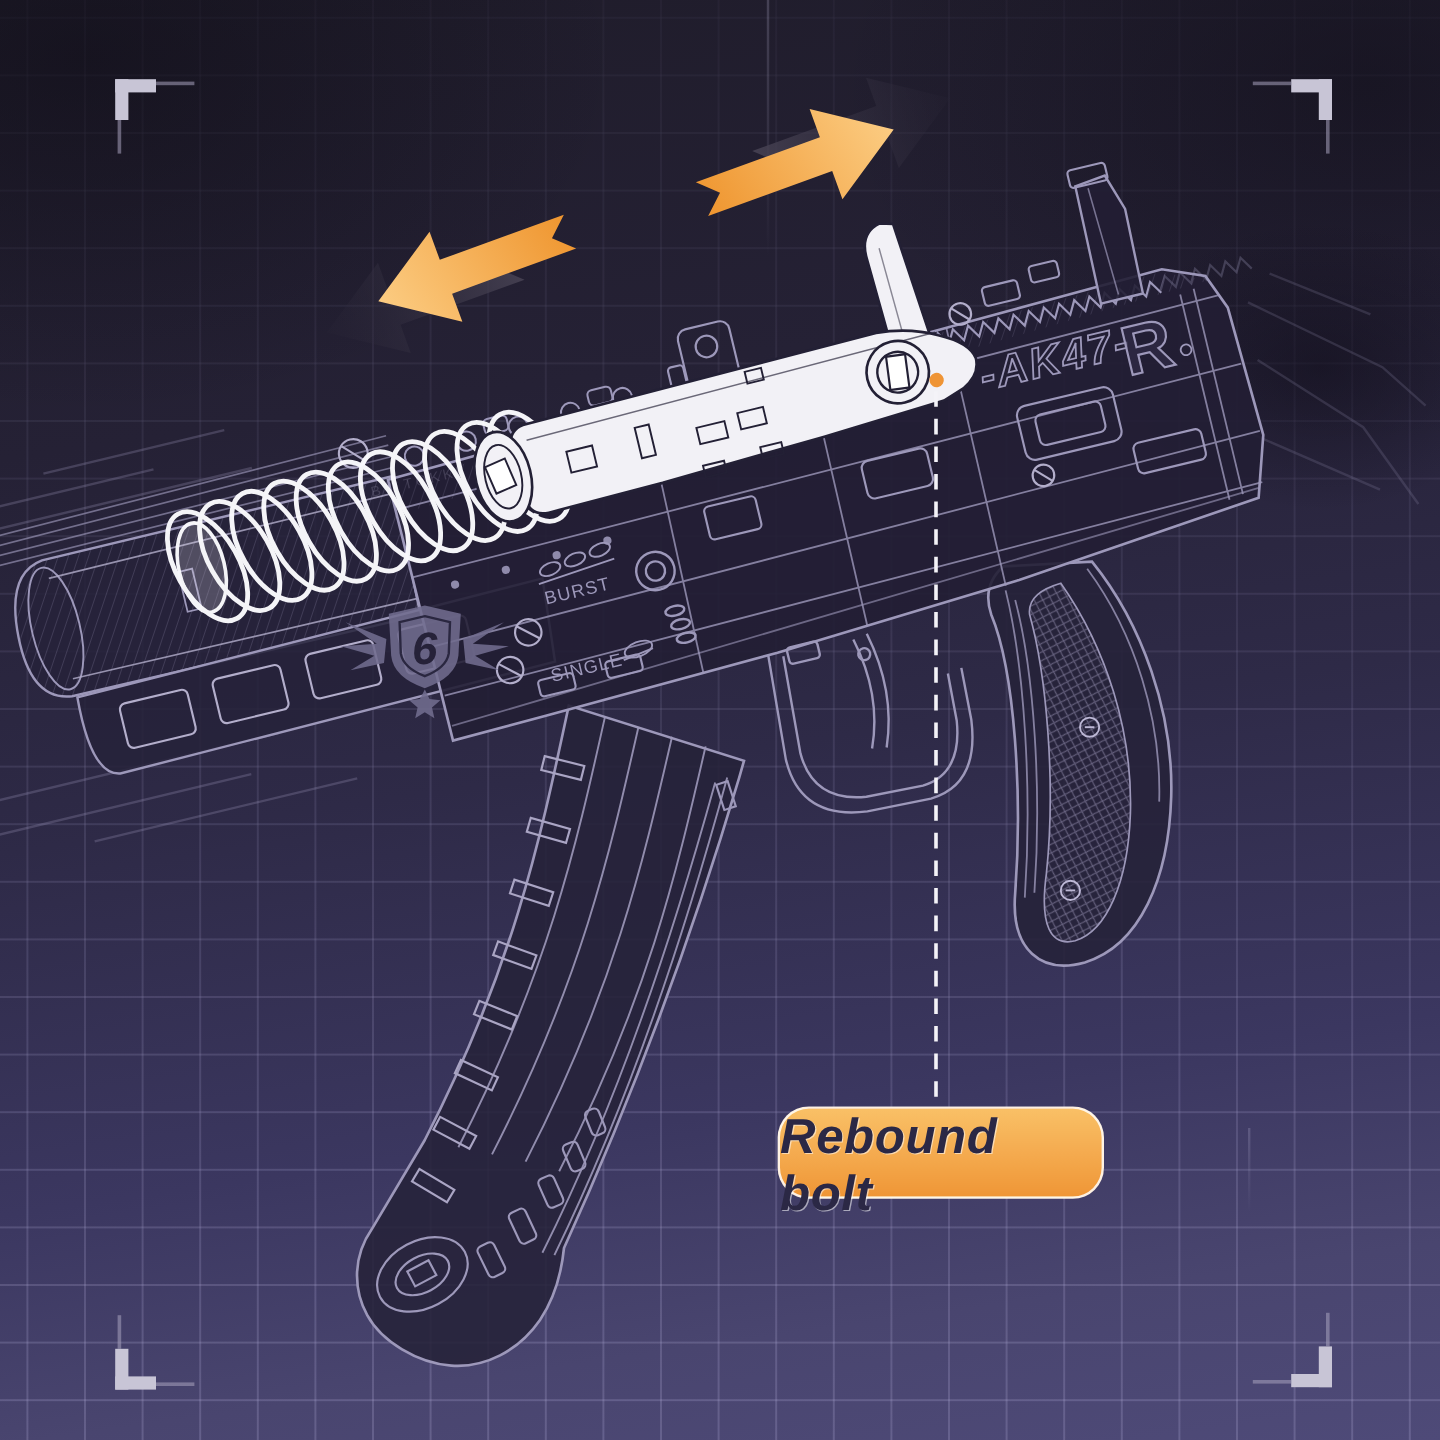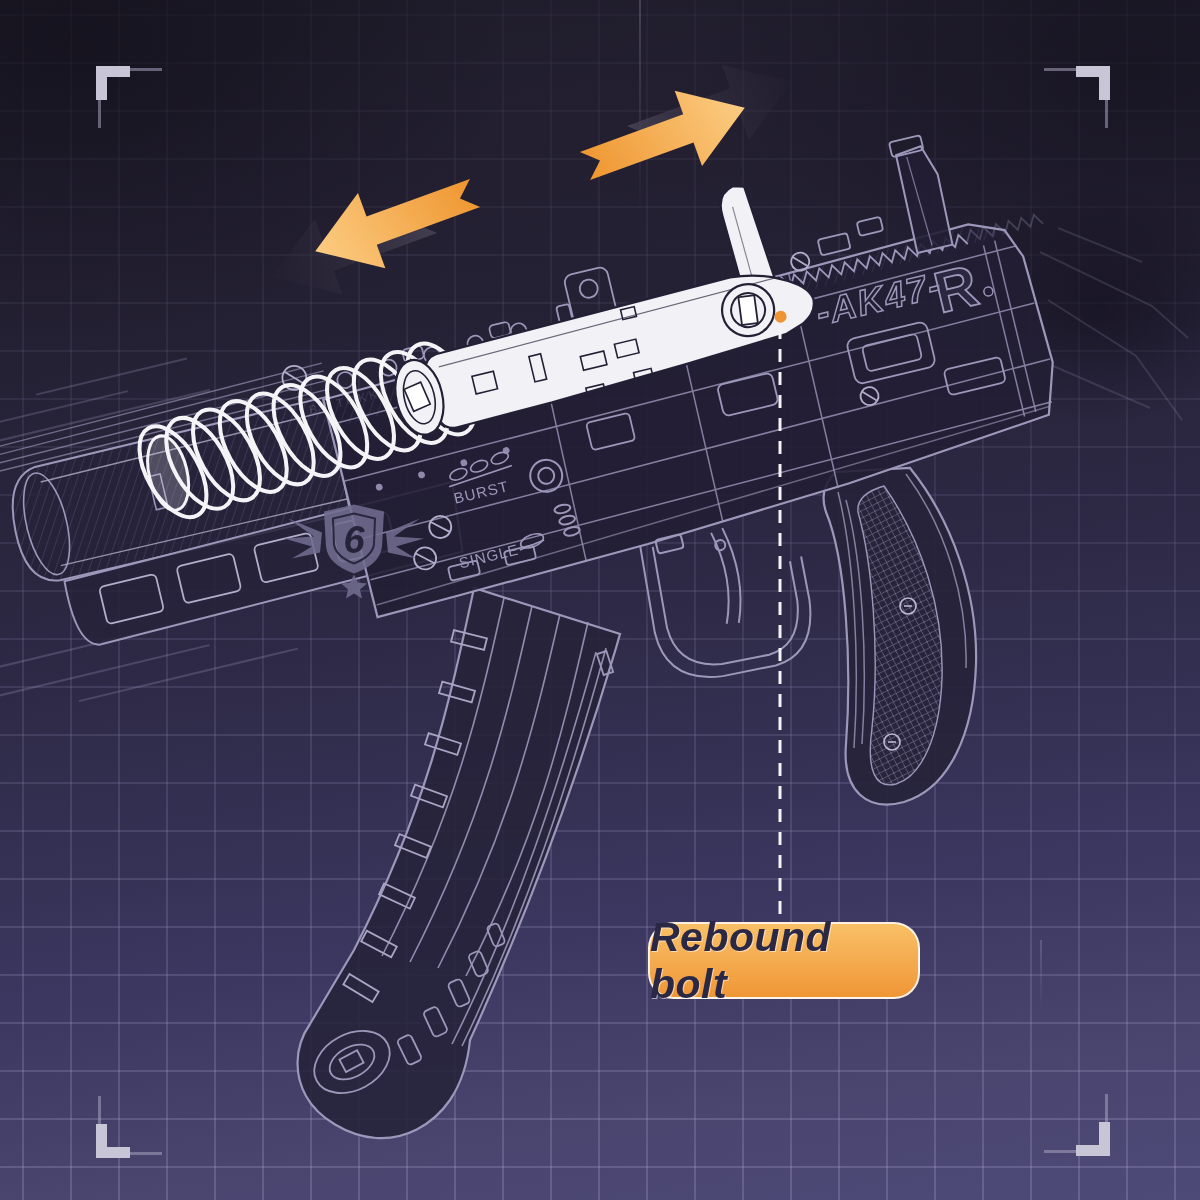--- a/index.html
+++ b/index.html
@@ -24,21 +24,21 @@
   .bk.tr{border-right-width:11px;border-top-width:11px}
   .bk.bl{border-left-width:11px;border-bottom-width:11px}
   .bk.br{border-right-width:11px;border-bottom-width:11px}
   .tick{position:absolute;background:rgba(168,163,190,.55)}
   .tick.h{width:32px;height:3px}
   .tick.v{width:3px;height:28px}
   
   .callout{position:absolute;left:648px;top:922px;width:272px;height:77px;
       border-radius:26px;border:2px solid rgba(255,255,255,.85);box-sizing:border-box;
       background:linear-gradient(180deg,#f9c066 0%,#f4a94d 55%,#ef9636 100%);
-      display:flex;align-items:center;justify-content:center}
+      display:flex;align-items:flex-start;justify-content:center}
   .callout span{font-style:italic;font-weight:700;font-size:41px;letter-spacing:.5px;
       color:#2b2845;text-shadow:1px 1px 0 rgba(255,255,255,.55)}
 </style>
 </head>
 <body>
 
 <div class="bg"></div>
 <div class="grid"></div>
 <div class="vignette"></div>
 <div class="streak" style="left:639px;top:0;height:215px"></div>

